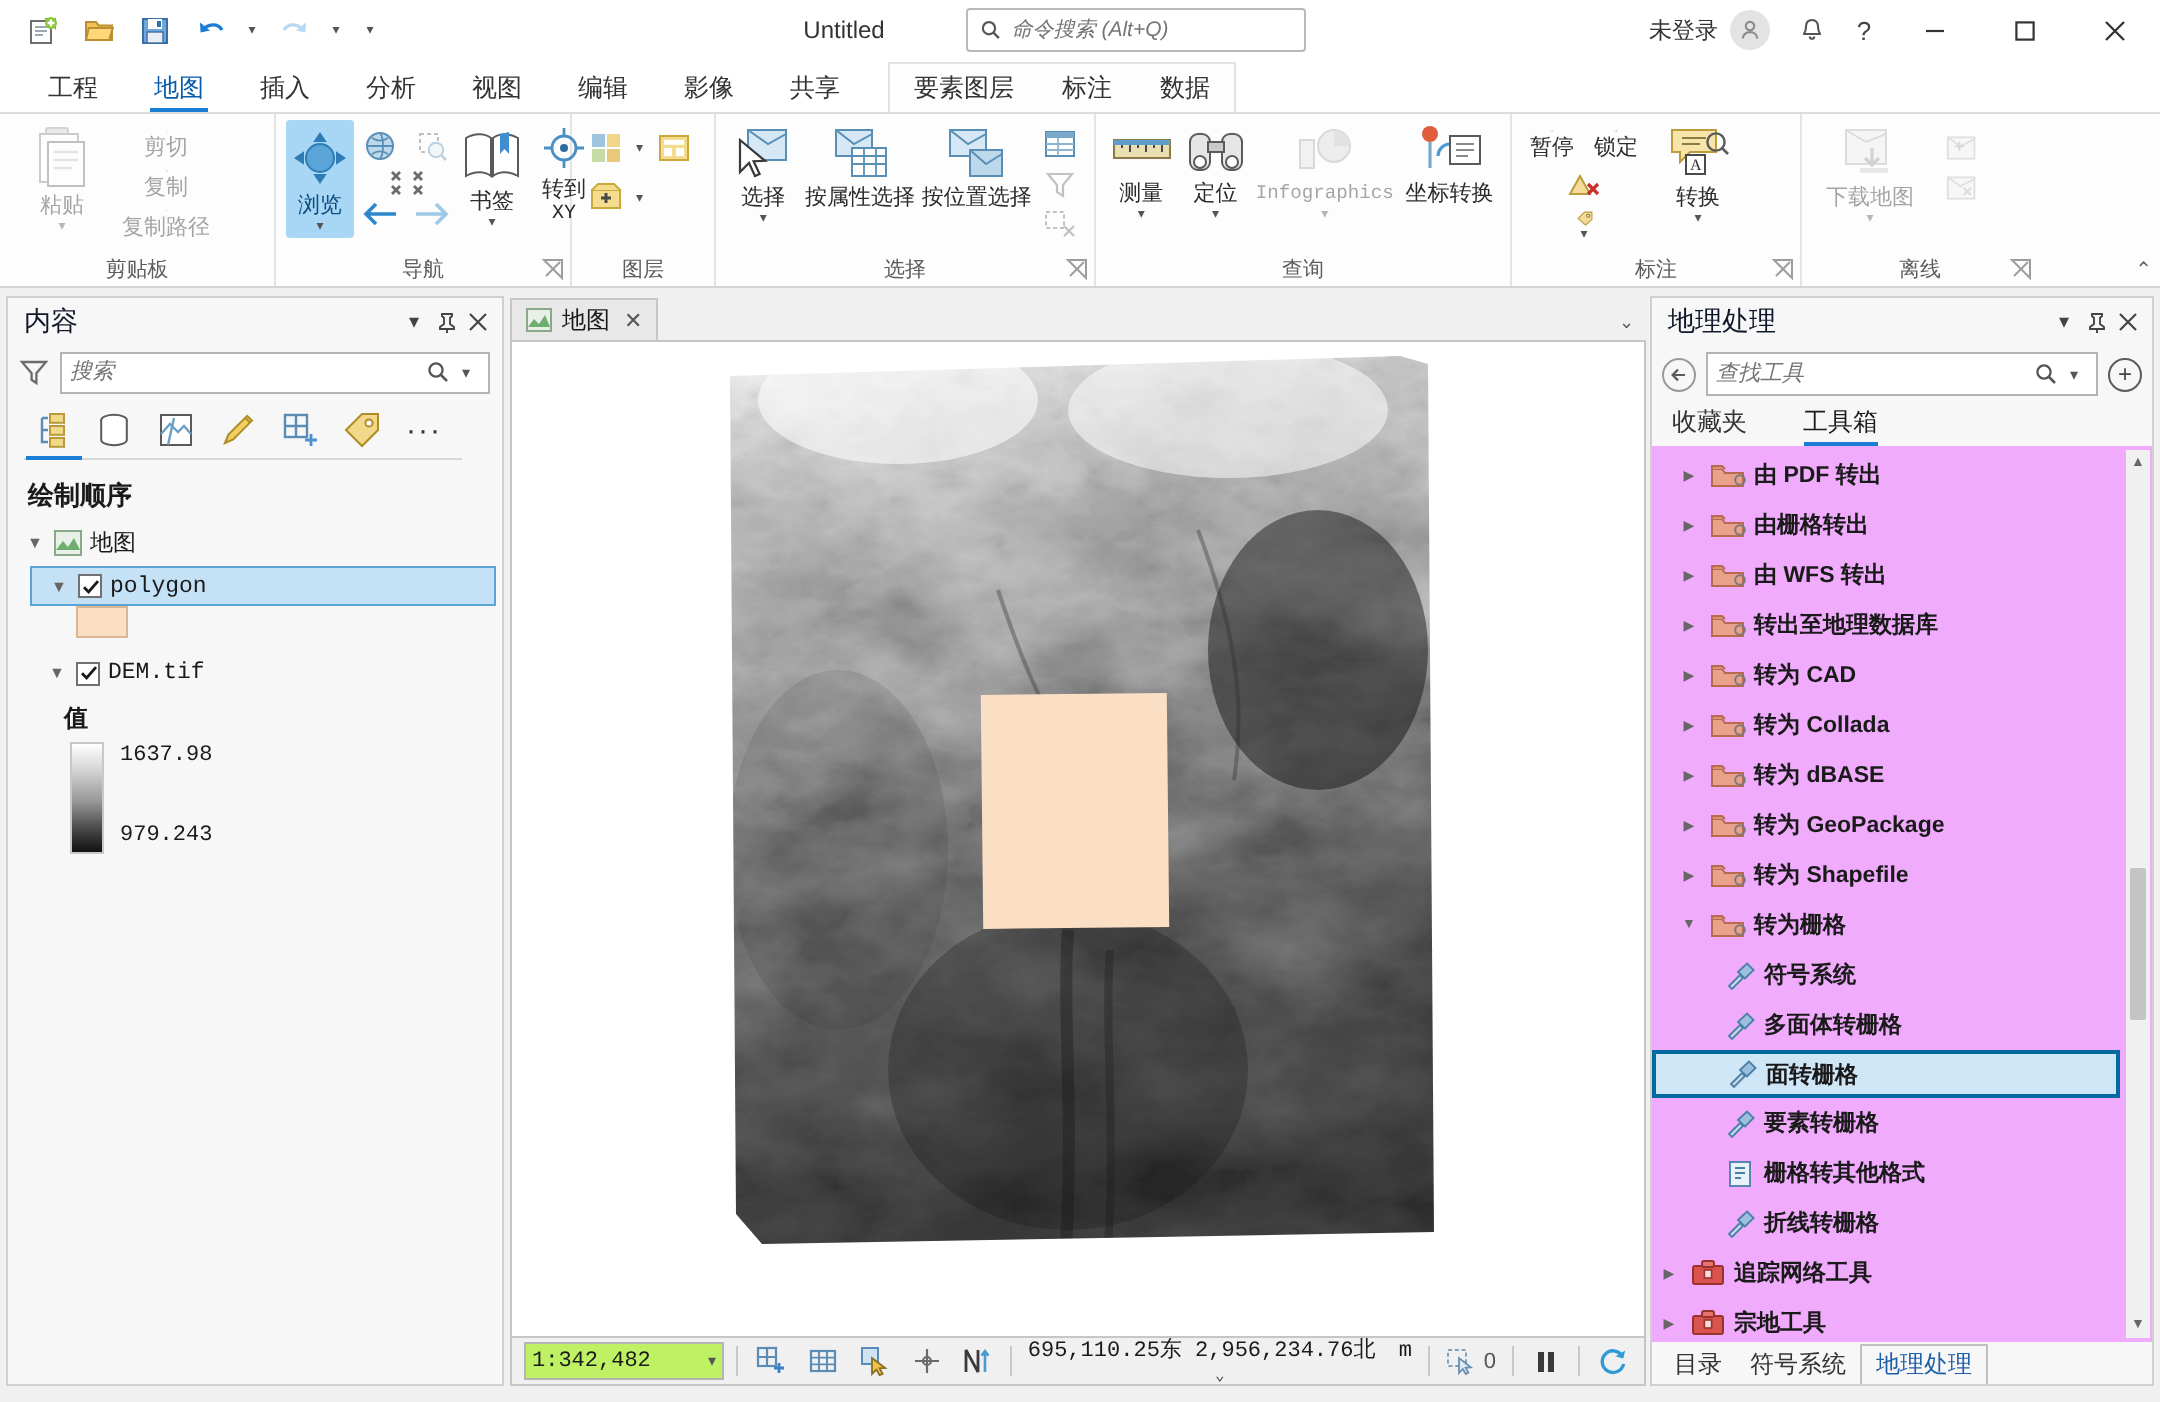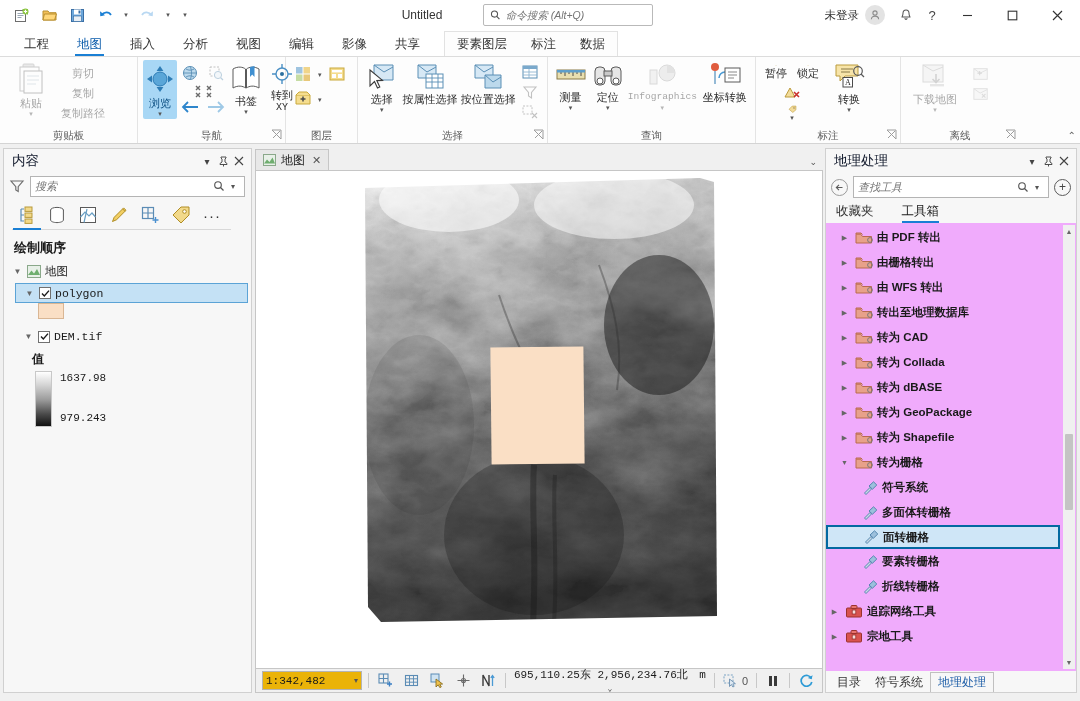--- a/index.html
+++ b/index.html
@@ -99,21 +99,21 @@
   .map-tabs { height:22px; display:flex; align-items:flex-end; position:relative; flex:0 0 22px; }
   .map-tab { display:flex; align-items:center; gap:5px; height:21px; padding:0 7px; background:#e3e3e3; border:1px solid #c6c6c6; border-bottom:none; cursor:pointer; }
   .map-tab.active { background:#e8e8e8; }
   .map-tab-lab { font-size:12px; color:#1a1a1a; }
   .map-tab-x { font-size:11px; color:#555; cursor:pointer; margin-left:2px; }
   .map-tabs-caret { position:absolute; right:6px; bottom:3px; font-size:9px; color:#555; cursor:pointer; }
   .map-canvas { flex:1; background:#ffffff; border:1px solid #c6c6c6; position:relative; overflow:hidden; min-height:0; }
   .dem { position:absolute; left:103px; top:4px; width:363px; height:449px; }
   .poly-overlay { position:absolute; left:235px; top:176px; width:93px; height:117px; background:#fadfc5; transform:rotate(-0.6deg); }
   .map-status { height:24px; background:#f0f0f0; border:1px solid #c6c6c6; border-top:none; display:flex; align-items:center; padding:0 6px; gap:6px; flex:0 0 24px; }
-  .scale-combo { width:100px; height:19px; border:1px solid #b4b4b4; background:#eab308; display:flex; align-items:center; padding:0 3px; cursor:pointer; }
+  .scale-combo { width:100px; height:19px; border:1px solid #b4b4b4; background:#bef264; display:flex; align-items:center; padding:0 3px; cursor:pointer; }
   .scale-val { flex:1; font-size:11px; color:#1a1a1a; font-family:"Liberation Mono","DejaVu Sans Mono",monospace; }
   .ms-sep { width:1px; height:15px; background:#c8c8c8; }
   .ms-btn { width:20px; height:20px; display:flex; align-items:center; justify-content:center; cursor:pointer; border-radius:2px; }
   .coords { flex:1; text-align:center; font-size:11px; color:#1a1a1a; font-family:"Liberation Mono","DejaVu Sans Mono",monospace; }
   .coord-unit { font-family:"Liberation Mono","DejaVu Sans Mono",monospace; }
   .ms-caret { font-size:8px; color:#444; cursor:pointer; padding:0 4px; }
   .sel-count { font-size:11px; color:#555; margin-left:1px; }
 
   
   .gp { width:252px; margin:4px 3px 0 0; flex:0 0 252px; }
@@ -1015,20 +1015,27 @@
         </div>
 
         <div class="gp-row" style="padding-left:36px;">
           <svg width="16" height="14" viewBox="0 0 16 14">
               <path d="M2.5 12 L8 6.5 L9.5 8 L4 13.5 Z" fill="#c9d9e6" stroke="#4a7fa8" stroke-width=".9"></path>
               <path d="M7 5 L11.5 0.8 L14.8 4 L10.5 8.2 Z" fill="#9cc0dc" stroke="#4a7fa8" stroke-width=".9"></path>
             </svg>
           <span class="gp-lab">要素转栅格</span>
         </div>
 
+        <div class="gp-row" style="padding-left:36px;">
+          <svg width="16" height="14" viewBox="0 0 16 14">
+              <rect x="3" y="1" width="10" height="12" fill="#eaf2f9" stroke="#4a7fa8" stroke-width=".9"></rect>
+              <path d="M5.5 4h5M5.5 6.5h5M5.5 9h3" stroke="#4a7fa8" stroke-width=".9"></path>
+            </svg>
+          <span class="gp-lab">栅格转其他格式</span>
+        </div>
 
         <div class="gp-row" style="padding-left:36px;">
           <svg width="16" height="14" viewBox="0 0 16 14">
               <path d="M2.5 12 L8 6.5 L9.5 8 L4 13.5 Z" fill="#c9d9e6" stroke="#4a7fa8" stroke-width=".9"></path>
               <path d="M7 5 L11.5 0.8 L14.8 4 L10.5 8.2 Z" fill="#9cc0dc" stroke="#4a7fa8" stroke-width=".9"></path>
             </svg>
           <span class="gp-lab">折线转栅格</span>
         </div>
 
         <div class="gp-row" style="padding-left:2px;">

